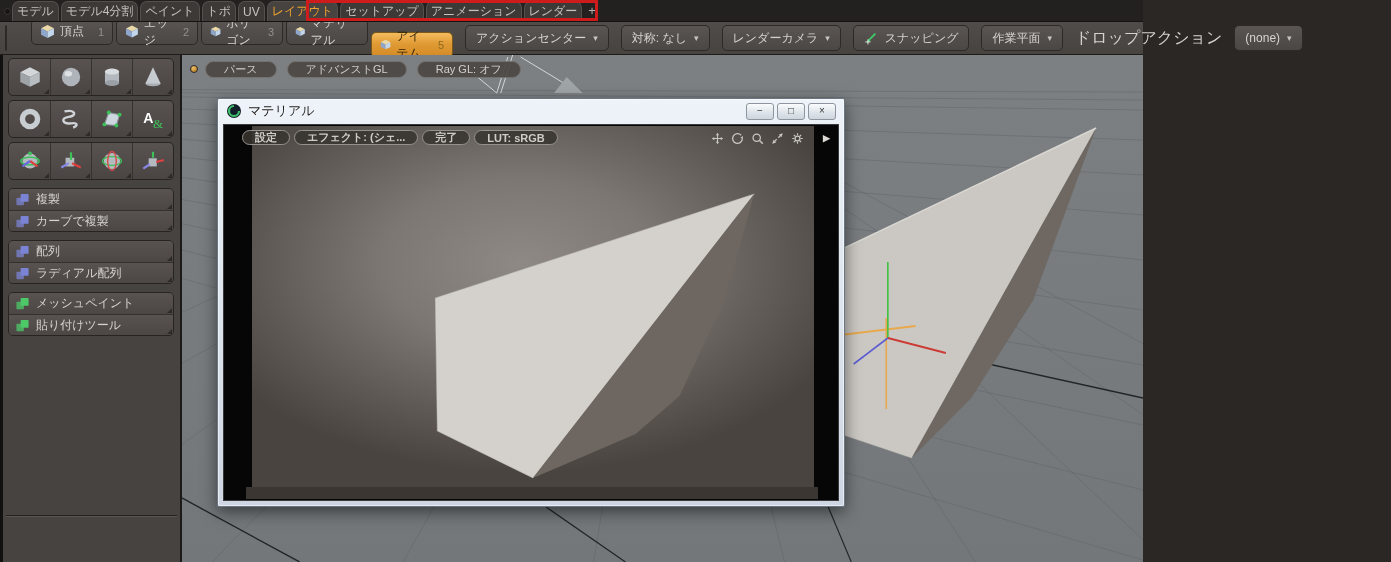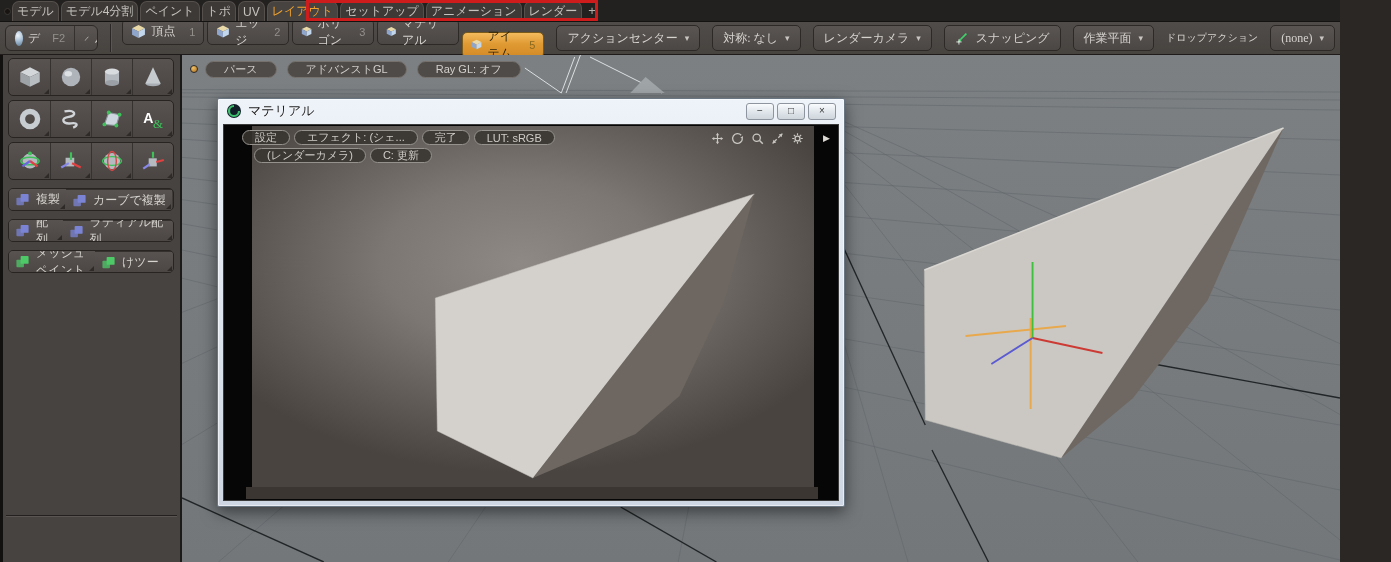--- a/index.html
+++ b/index.html
@@ -1,18 +1,18 @@
 <!DOCTYPE html>
 <html><head>
 <meta charset="utf-8">
 <style>
   * { margin:0; padding:0; box-sizing:border-box; }
   html,body { width:1391px; height:562px; overflow:hidden; background:#2a2725;
     font-family:"Liberation Sans", sans-serif; }
-  .app { position:relative; width:1340px; height:562px; display:flex; flex-direction:column; }
+  .app { position:relative; width:1143px; height:562px; display:flex; flex-direction:column; }
 
   
   .tabbar { position:relative; height:22px; background:#232020; display:flex; align-items:flex-end;
     padding-left:12px; border-bottom:1px solid #151312; }
   .tab-dot { position:absolute; left:4px; top:8px; width:7px; height:7px; border-radius:50%;
     background:#171412; border:1px solid #3a3734; }
   .tabs { display:flex; gap:2px; align-items:flex-end; height:22px; }
   .tab { height:20px; display:flex; align-items:center; justify-content:center;
     background:#3c3936; color:#c6c3bf; font-size:12px; border:1px solid #55504c; border-bottom:none;
     border-radius:7px 7px 0 0; padding:0 4px; white-space:nowrap; }
@@ -34,40 +34,40 @@
   .vsep { width:1px; height:28px; background:#2a2726; box-shadow:1px 0 0 #5a5653; }
   .mode-row { display:flex; gap:3px; }
   .mode-btn { display:flex; align-items:center; gap:5px; height:26px; padding:0 8px; min-width:82px;
     border:1px solid #2c2927; border-radius:5px; background:linear-gradient(#5a5552,#4b4745);
     color:#d6d3cf; font-size:12px; }
   .mode-btn .num { margin-left:auto; }
   .mode-btn.active { background:linear-gradient(#f4bb5e,#e09a33 45%,#d28a26); border-color:#7a5a1a; color:#2e2307;margin-top:13px; }
   .mode-btn.active .num { color:#8a6a20; }
   .drop-btn { display:flex; align-items:center; gap:7px; height:26px; padding:12px 10px;
     border:1px solid #2c2927; border-radius:5px; background:linear-gradient(#5a5552,#4b4745);
-    color:#d6d3cf; font-size:12px; white-space:nowrap;font-family:Liberation Serif, serif; }
+    color:#d6d3cf; font-size:12px; white-space:nowrap; }
   .caret { font-size:9px; color:#c8c5c1; }
-  .plain-label { color:#d6d3cf; font-size:10px; white-space:nowrap; }
+  .plain-label { color:#d6d3cf; font-size:16px; white-space:nowrap; }
   .cube-ico { width:15px; height:15px; }
   .cube-ico .ct{fill:#ead9a8;} .cube-ico .cl{fill:#8fa6cc;} .cube-ico .cr{fill:#c2d6ec;}
 
   
   .main { flex:1; display:flex; min-height:0; }
 
   
   .sidebar { position:relative; width:182px; background:#474341; border-left:3px solid #121110;
     border-right:2px solid #1c1a19; padding-top:3px; }
   .tool-row { margin:0 6px 4px 5px; height:38px; border:1px solid #272422; border-radius:5px;
     background:linear-gradient(#585350,#4a4543); display:grid; grid-template-columns:repeat(4,1fr); }
   .tool-cell { position:relative; display:flex; align-items:center; justify-content:center; }
   .tool-cell + .tool-cell { border-left:1px solid #36322f; }
   .tool-cell::after { content:""; position:absolute; right:1px; bottom:1px;
     border-left:5px solid transparent; border-bottom:5px solid #2e2a28; }
   .side-group { margin:8px 6px 4px 5px; border:1px solid #272422; border-radius:5px; overflow:hidden;
-    background:#3f3b39; display:flex; }
+    background:#3f3b39; display:flex; flex-direction:column; }
   .side-btn { position:relative; height:21px; display:flex; align-items:center; gap:6px; padding:0 6px;
     background:linear-gradient(#585350,#4c4744); color:#d6d3cf; font-size:12px; }
   .side-btn + .side-btn { border-top:1px solid #34302d; }
   .side-btn::after { content:""; position:absolute; right:1px; bottom:1px;
     border-left:5px solid transparent; border-bottom:5px solid #2e2a28; }
   .side-btn.blue { color:#d6d3cf; } .side-btn.blue .g-ico { color:#7b84d4; }
   .side-btn.green .g-ico { color:#4ec968; }
   .g-ico { width:15px; height:15px; flex:none; }
   .side-divider { position:absolute; left:3px; right:3px; top:460px; border-top:1px solid #23201f;
     box-shadow:0 1px 0 #5a5552; }
@@ -88,21 +88,21 @@
   .preview-win { position:absolute; left:35px; top:43px; width:628px; height:409px; z-index:5;
     background:linear-gradient(#eef3f9,#cdd6e2); border:1px solid #6b7683; border-radius:2px;
     box-shadow:0 5px 16px rgba(0,0,0,.5), inset 0 0 0 1px rgba(255,255,255,.55); }
   .pw-title { height:24px; display:flex; align-items:center; gap:6px; padding:0 8px; }
   .pw-title-text { font-size:13px; color:#1c1c1c; text-shadow:0 1px 0 rgba(255,255,255,.7); }
   .pw-controls { margin-left:auto; display:flex; gap:3px; }
   .pw-ctl { width:28px; height:17px; border:1px solid #8e959e; border-radius:3px;
     background:linear-gradient(#fafcfe,#dfe5ea 55%,#cfd6dc); color:#3a3a3a; font-size:10px;
     display:flex; align-items:center; justify-content:center; line-height:1; }
   .pw-content { position:absolute; left:5px; right:5px; top:25px; bottom:5px; background:#060606;
-    border:1px solid #3a3a3a; }
+    border:1px solid #3a3a3a;font-weight:bold; }
   .pw-render { position:absolute; left:28px; right:24px; top:1px; bottom:13px;
     background:radial-gradient(ellipse 62% 58% at 48% 38%, #8e8984, #7c7772 40%, #5e5954 75%, #494440 100%); }
   .pw-render svg { position:absolute; inset:0; width:100%; height:100%; }
   .pw-bottom { position:absolute; left:22px; right:20px; bottom:1px; height:12px; background:#3b3632; }
   .pw-pills { position:absolute; top:5px; left:18px; z-index:3; display:flex; flex-direction:column; gap:3px; }
   .pw-pill-row { display:flex; gap:4px; }
   .pw-pill-row.second { margin-left:12px; }
   .pw-pill { height:15px; display:flex; align-items:center; justify-content:center; padding:0 12px;
     border:1px solid #95918c; border-radius:8px; background:rgba(56,52,48,.88); color:#cfccc8;
     font-size:11px; white-space:nowrap; }
@@ -491,29 +491,20 @@
                 <div class="pw-pill">
                   <span>エフェクト: (シェ...</span>
                 </div>
                 <div class="pw-pill">
                   <span>完了</span>
                 </div>
                 <div class="pw-pill">
                   <span>LUT: sRGB</span>
                 </div>
               </div>
-            <div class="pw-pill-row second">
-
-            <div class="pw-pill">
-                  <span>(レンダーカメラ)</span>
-                </div>
-                <div class="pw-pill">
-                  <span>C: 更新</span>
-                </div>
-              </div>
           </div>
           <div class="pw-nav">
             <svg viewBox="0 0 16 16">
               <path d="M8 1 L10 4 H6 Z M8 15 L6 12 h4 Z M1 8 L4 6 v4 Z M15 8 L12 10 V6 Z" fill="#c9c6c2"></path>
               <path d="M8 3 V13 M3 8 H13" stroke="#c9c6c2" stroke-width="1.4"></path>
             </svg>
             <svg viewBox="0 0 16 16">
               <path d="M12.5 4 A6 6 0 1 0 14 8" fill="none" stroke="#c9c6c2" stroke-width="1.6"></path>
               <polygon points="14.5,8.5 11.5,7 14.8,5" fill="#c9c6c2"></polygon>
             </svg>

